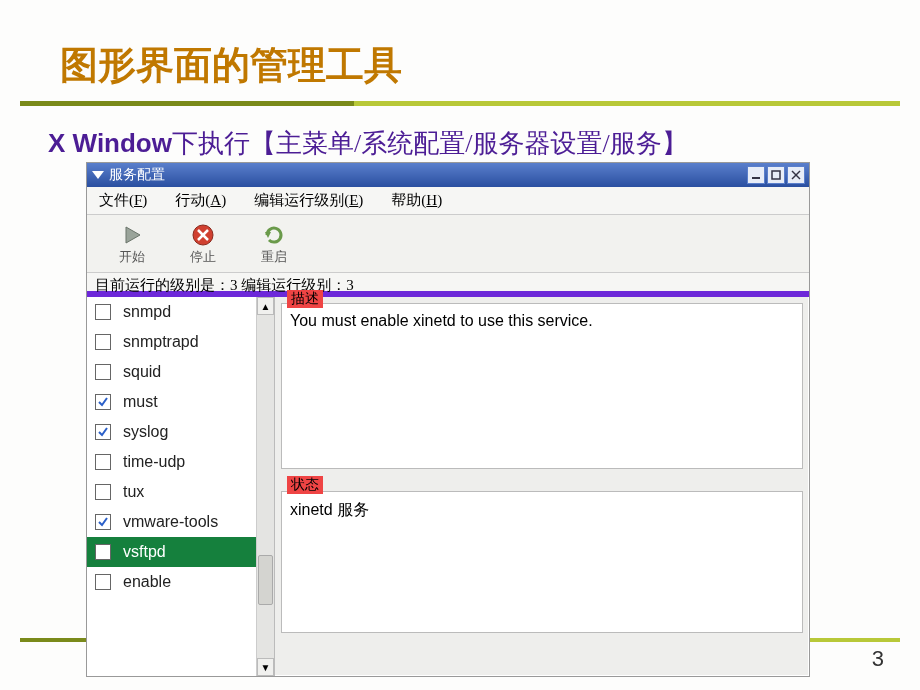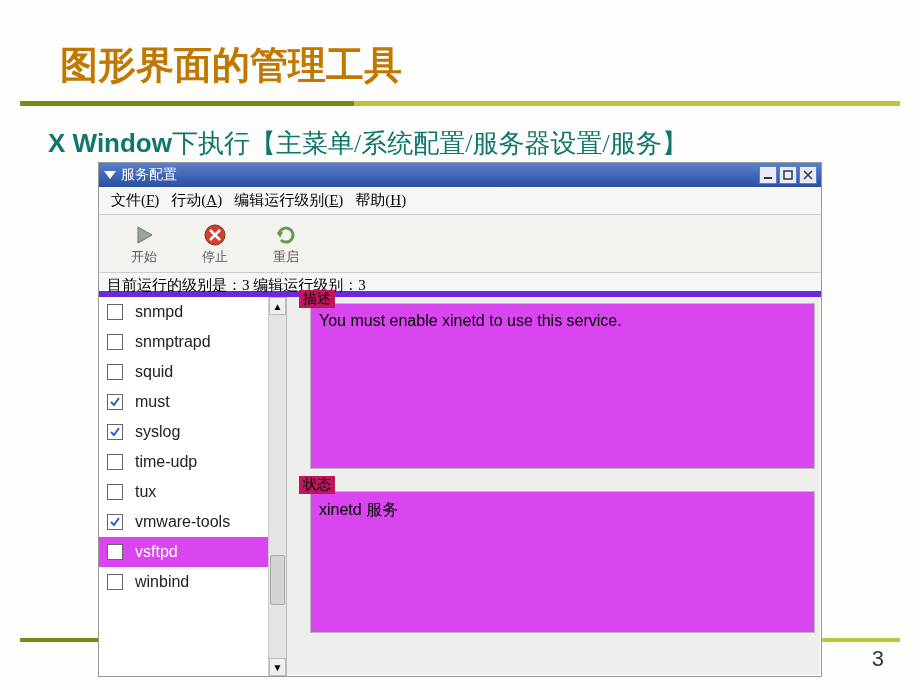--- a/index.html
+++ b/index.html
@@ -18,39 +18,39 @@
       font-family: "SimHei", "黑体", sans-serif;
     }
     .title-underline {
       height: 5px;
       margin: 0 20px;
       background: linear-gradient(to right, #7a8a1a 0%, #7a8a1a 38%, #b8c838 38%, #b8c838 100%);
     }
     .instruction {
       font-size: 26px;
       font-weight: bold;
-      color: #0f766e;
+      color: #4c1d95;
       padding: 20px 3px 6px 48px;
       font-family: "SimHei", "黑体", sans-serif;
     }
     .instruction .path { font-family: "SimSun", serif; font-weight: normal; }
     .page-num {
       position: absolute; right: 36px; bottom: 18px;
       font-size: 22px; color: #333;
       font-family: Arial, sans-serif;
     }
     .bottom-bar {
       position: absolute; left: 20px; right: 20px; bottom: 48px;
       height: 4px;
       background: linear-gradient(to right, #7a8a1a 0%, #7a8a1a 38%, #b8c838 38%, #b8c838 100%);
       z-index: 0;
     }
     .app-window {
       position: absolute;
-      left: 98px; top: 162px;
+      left: 86px; top: 162px;
       width: 724px; height: 515px;
       background: #eeeeec;
       border: 1px solid #999;
       box-shadow: 0 0 0 1px #fff inset;
       font-family: "SimSun", serif;
       z-index: 2;
     }
     .titlebar {
       height: 24px;
       background: linear-gradient(#5a7fcc, #2a4fa0);
@@ -69,20 +69,21 @@
       display: flex; align-items: center; justify-content: center;
       font-size: 12px; color: #334;
       cursor: pointer;
     }
     .menubar {
       height: 28px;
       background: #f6f6f4;
       border-bottom: 1px solid #ccc;
       display: flex; align-items: center;
       padding: 0 6px;
+      gap: 16px;
       font-size: 15px;
     }
     .menu-item { padding: 2px 6px; cursor: pointer; }
     .menu-item u { text-decoration: underline; }
     .toolbar {
       height: 58px;
       background: #f2f2ef;
       border-bottom: 1px solid #ccc;
       display: flex; align-items: center;
       padding: 4px 6px;
@@ -111,21 +112,21 @@
     .svc-item {
       display:flex; align-items:center;
       height: 30px;
       padding: 0 8px;
       font-size: 16px;
       font-family: "Nimbus Sans", Arial, sans-serif;
       color: #222;
       gap: 12px;
       cursor: pointer;
     }
-    .svc-item.selected { background: #d946ef; color:#fff; }
+    .svc-item.selected { background: #15803d; color:#fff; }
     .chk {
       width: 16px; height: 16px;
       border: 1px solid #666;
       background: #fff;
       display:flex; align-items:center; justify-content:center;
     }
     .chk.on svg { display:block; }
     .chk svg { display:none; width:12px; height:12px; }
     .scrollbar {
       width: 18px; background:#e4e4e2;
@@ -135,30 +136,29 @@
     .sb-btn{height:18px;background:#f0f0ee;border:1px solid #bbb;display:flex;align-items:center;justify-content:center;font-size:10px;}
     .sb-track{flex:1;position:relative;}
     .sb-thumb{position:absolute;left:1px;right:1px;top:70%;height:50px;background:#d4d4d0;border:1px solid #aaa;border-radius:2px;}
     .right-pane { flex:1; display:flex; flex-direction:column; }
     .group {
       margin: 2px 6px;
       position: relative;
     }
     .group-label{
       position:absolute; top:-9px; left:6px;
-      background:#be185d; padding:0 4px;
+      background:#ef4444; padding:0 4px;
       font-size:14px;
     }
     .group-box{
       border:1px solid #bbb;
-      background:#d946ef;
+      background:#ffffff;
       padding:8px;
       font-size:16px;
       font-family:"Nimbus Sans", Arial, sans-serif;
-      margin-left:17px;
     }
     .desc-box{ height:166px; margin-top:4px;}
     .status-box{ height:142px; margin-top:6px;}
   </style>
 </head>
 <body>
 
 <div class="slide-title">图形界面的管理工具</div>
 <div class="title-underline"></div>
 <div class="instruction">
@@ -273,21 +273,21 @@
               </svg>
             </div>
             <span>vmware-tools</span>
           </div>
           <div class="svc-item selected">
             <div class="chk"></div>
             <span>vsftpd</span>
           </div>
           <div class="svc-item">
             <div class="chk"></div>
-            <span>winbind</span>
+            <span>enable</span>
           </div>
         </div>
       <div class="scrollbar">
         <div class="sb-btn">▲</div>
         <div class="sb-track">
             <div class="sb-thumb"></div>
           </div>
         <div class="sb-btn">▼</div>
       </div>
     </div>

